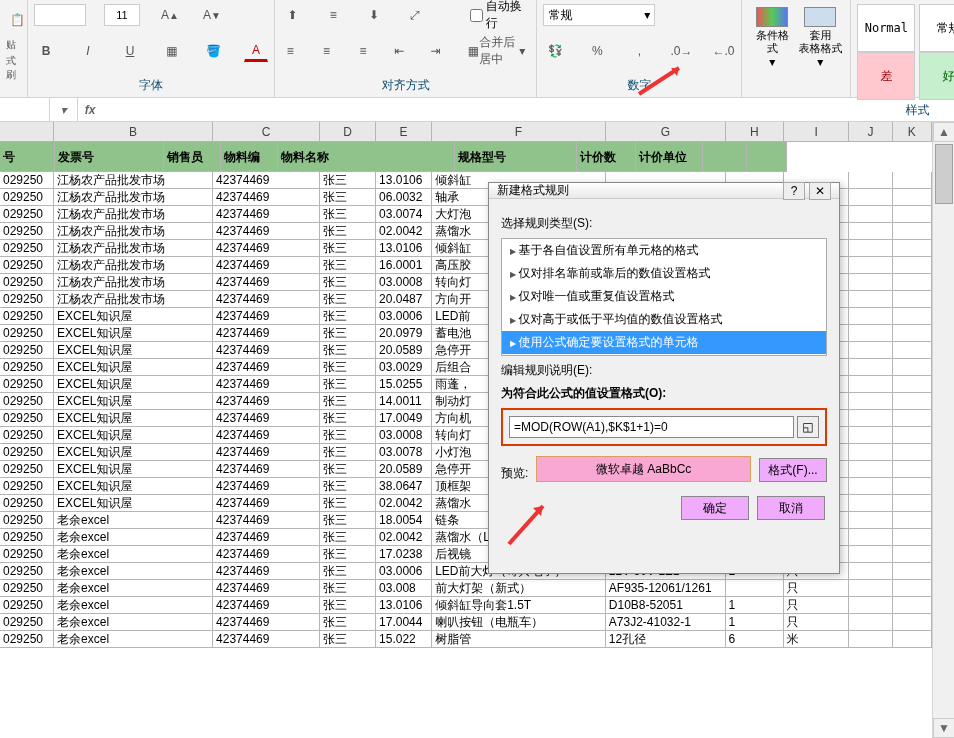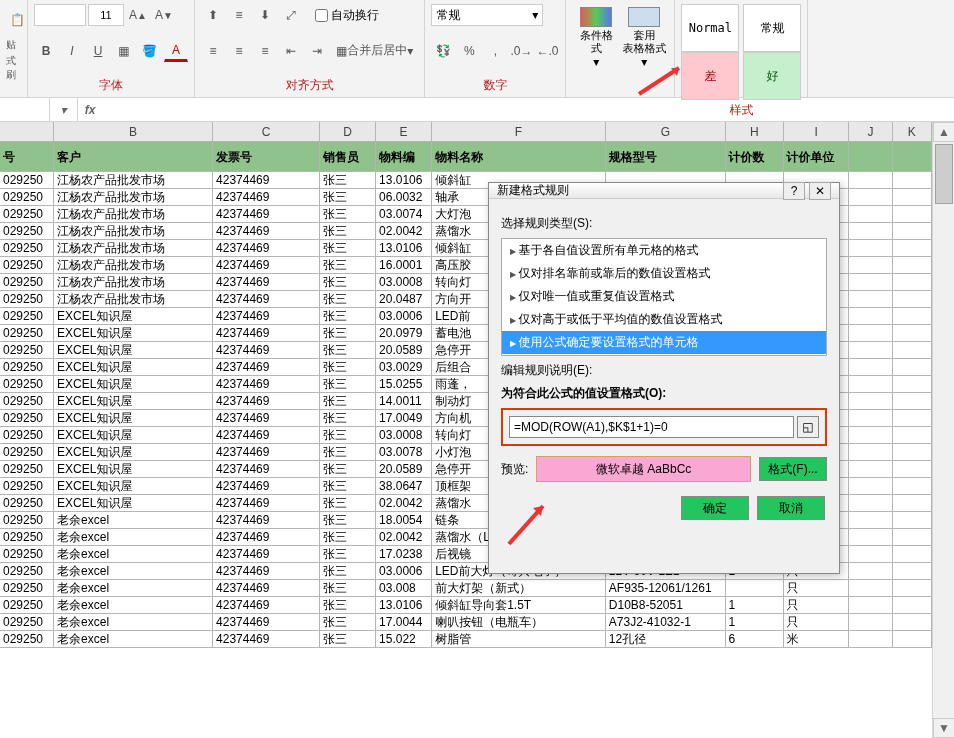--- a/index.html
+++ b/index.html
@@ -1,22 +1,22 @@
 <!DOCTYPE html>
 <html><head>
 <meta charset="utf-8">
 <style>
 * { box-sizing: border-box; margin: 0; padding: 0; font-family: "Microsoft YaHei", sans-serif; }
 body { background: #fff; font-size: 12px; overflow: hidden; width: 954px; height: 738px; position: relative; }
 
 
 .ribbon { height: 98px; background: #f3f3f3; border-bottom: 1px solid #d4d4d4; position: relative; display: flex; }
 .ribbon-group { border-right: 1px solid #d4d4d4; padding: 4px 6px 0 6px; display: flex; flex-direction: column; justify-content: space-between; height: 98px; }
-.ribbon-group-label { text-align: center; font-size: 12px; color: #b91c1c; padding: 2px 0 4px 0; }
-.ribbon-row { display: flex; align-items: center; gap: 2px; }
+.ribbon-group-label { text-align: center; font-size: 12px; color: #0c4a6e; padding: 2px 0 4px 0; }
+.ribbon-row { display: flex; align-items: center; gap: 18px; }
 .rb-btn { width: 24px; height: 22px; display: inline-flex; align-items: center; justify-content: center; border: 1px solid transparent; cursor: pointer; color: #555; }
 .font-select { width: 52px; height: 22px; border: 1px solid #ccc; font-size: 11px; padding: 0 2px; }
 .size-inp { width: 36px; height: 22px; border: 1px solid #ccc; font-size: 11px; text-align: center; }
 .big-btn { display: flex; flex-direction: column; align-items: center; width: 48px; height: 68px; padding: 2px; cursor: pointer; border: 1px solid transparent; }
 .big-btn .icon { width: 32px; height: 32px; margin-bottom: 2px; }
 .big-btn .lbl { font-size: 11px; text-align: center; line-height: 13px; }
 .style-gallery { display: flex; gap: 4px; }
 .style-box { width: 58px; height: 48px; border: 1px solid #ccc; display: flex; align-items: center; justify-content: center; font-size: 12px; }
 .style-normal { background: #fff; font-family: monospace; }
 .style-changgui { background: #fff; }
@@ -66,23 +66,23 @@
 .dlg-label { font-size: 12px; margin: 6px 0; }
 .rule-list { border: 1px solid #aaa; background: #fff; height: 118px; overflow: auto; }
 .rule-item { padding: 3px 8px; font-size: 12px; cursor: pointer; }
 .rule-item.selected { background: #3399ff; color: #fff; }
 .rule-item::before { content: "▶ "; font-size: 8px; color: #555; }
 .rule-item.selected::before { color: #fff; }
 .formula-box-outer { border: 2px solid #d83b01; padding: 6px; margin: 4px 0 10px 0; }
 .formula-box { width: 100%; display: flex; align-items: center; border-radius: 7px; }
 .formula-box input { flex: 1; height: 22px; border: 1px solid #888; padding: 0 4px; font-size: 12px; }
 .ref-btn { width: 22px; height: 22px; border: 1px solid #888; background: #eee; margin-left: 3px; display: flex; align-items: center; justify-content: center; cursor: pointer; }
-.preview-row { display: flex; align-items: center; gap: 8px; margin: 6px 0 14px 0; }
+.preview-row { display: flex; align-items: flex-end; gap: 8px; margin: 6px 0 14px 0; }
 .preview-box { flex: 1; height: 26px; background: #f9a8d4; border: 1px solid #d8a060; display: flex; align-items: center; justify-content: center; font-size: 12px; }
-.dlg-btn { width: 68px; height: 24px; border: 1px solid #888; background: #22c55e; cursor: pointer; font-size: 12px; }
+.dlg-btn { width: 68px; height: 24px; border: 1px solid #888; background: #f0abfc; cursor: pointer; font-size: 12px; }
 .dlg-footer { display: flex; justify-content: flex-end; gap: 8px; padding: 0 2px; }
 
 .arrow-red { position: absolute; z-index: 15; pointer-events: none; }
 .arrow1 { left: 637px; top: 62px; width: 50px; height: 34px; }
 .arrow2 { left: 505px; top: 498px; width: 46px; height: 48px; }
 </style>
 </head>
 <body>
 
 <div class="ribbon">
@@ -196,21 +196,20 @@
       <div class="col-h c-F">F</div>
       <div class="col-h c-G">G</div>
       <div class="col-h c-H">H</div>
       <div class="col-h c-I">I</div>
       <div class="col-h c-J">J</div>
       <div class="col-h c-K">K</div>
     </div>
 
     <div class="row header-row">
       <div class="cell c-A">号</div>
-      <div class="cell c-B">客户</div>
       <div class="cell c-C">发票号</div>
       <div class="cell c-D">销售员</div>
       <div class="cell c-E">物料编</div>
       <div class="cell c-F">物料名称</div>
       <div class="cell c-G">规格型号</div>
       <div class="cell c-H">计价数</div>
       <div class="cell c-I">计价单位</div>
       <div class="cell c-J"></div>
       <div class="cell c-K"></div>
     </div>

